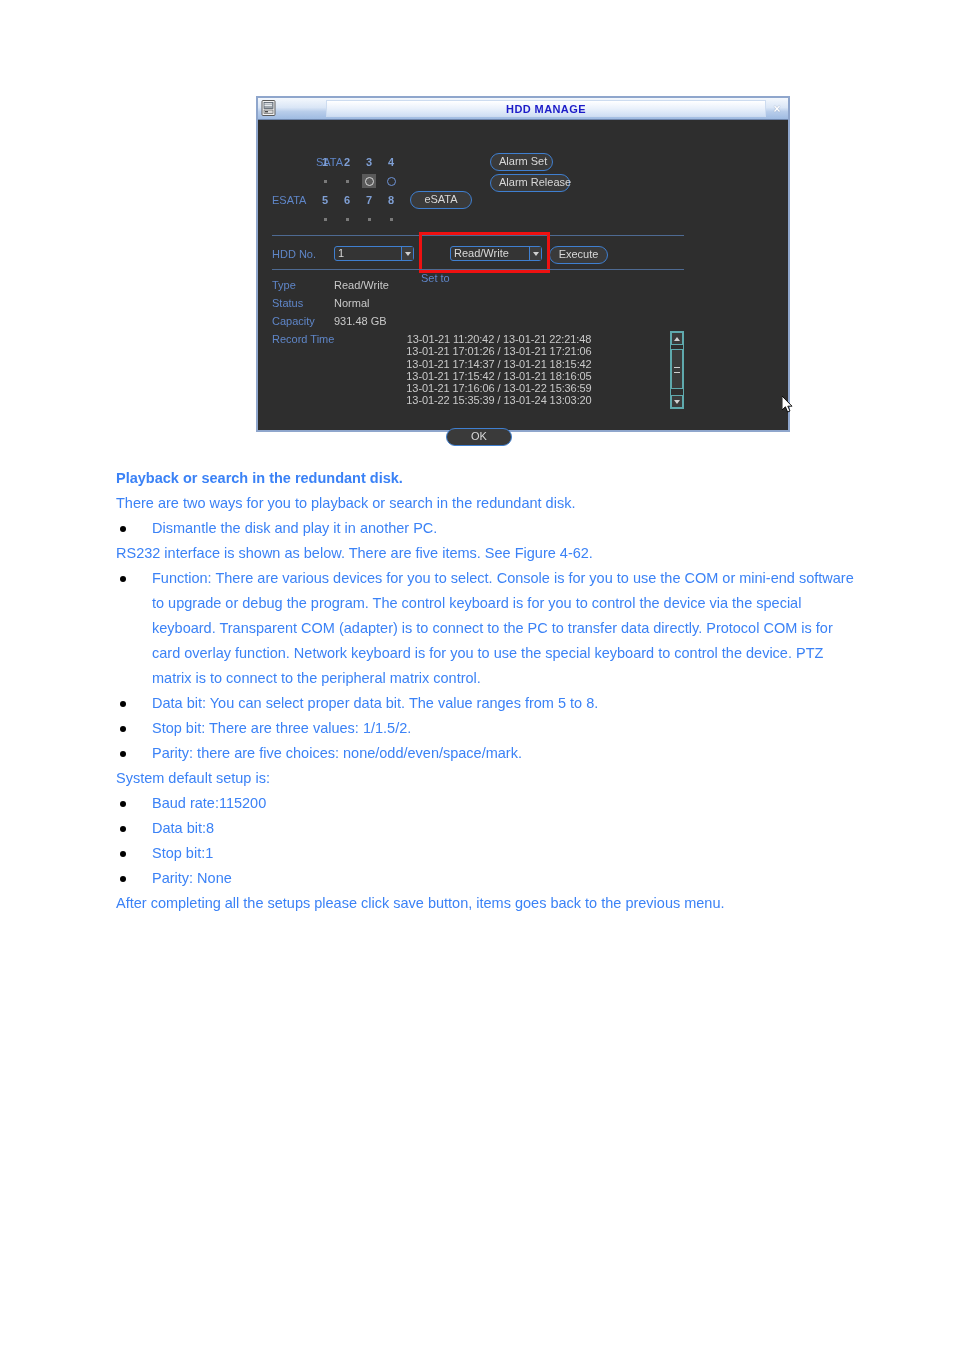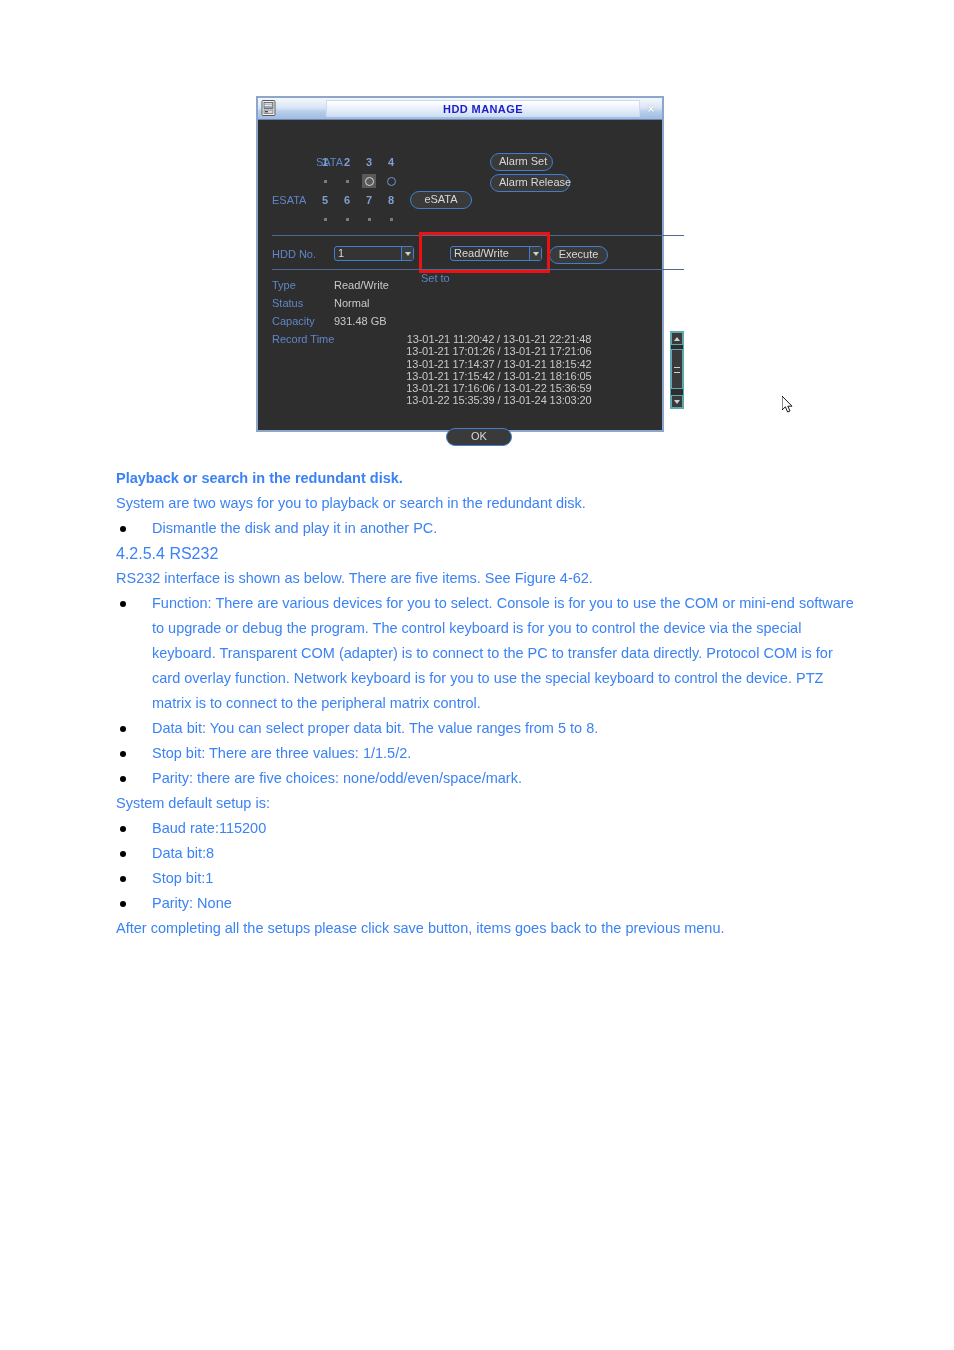--- a/index.html
+++ b/index.html
@@ -14,21 +14,21 @@
     color: #000000;
     position: relative;
     overflow: hidden;
   }
 
   
   #dvr-dialog {
     position: absolute;
     left: 256px;
     top: 96px;
-    width: 408px;
+    width: 534px;
     height: 336px;
     box-sizing: border-box;
     background: #2e2e2e;
     border: 2px solid #8fa6cc;
     font-family: "Liberation Sans", sans-serif;
   }
   .titlebar {
     position: relative;
     height: 21px;
     background: linear-gradient(to bottom, #f4f8fd 0%, #dae6f6 45%, #b8cdea 65%, #9fbbe2 100%);
@@ -468,24 +468,23 @@
         <polygon points="0,0 0,14 3.4,10.8 5.6,16 8,15 5.8,10.2 10,10.2" fill="#ffffff" stroke="#000000" stroke-width="0.9"></polygon>
       </svg>
     </div>
 
   </div>
 </div>
 
 <div id="doc">
 
   <p class="plain bold">Playback or search in the redundant disk.</p>
-  <p class="plain">System are two ways for you to playback or search in the redundant disk.</p>
+  <p class="plain">There are two ways for you to playback or search in the redundant disk.</p>
   <p class="bullet">Dismantle the disk and play it in another PC.</p>
 
-  <p class="plain h3">4.2.5.4  RS232</p>
   <p class="plain">RS232 interface is shown as below. There are five items. See Figure 4-62.</p>
   <p class="bullet">Function: There are various devices for you to select. Console is for you to use the COM or mini-end software to upgrade or debug the program. The control keyboard is for you to control the device via the special keyboard. Transparent COM (adapter) is to connect to the PC to transfer data directly. Protocol COM is for card overlay function. Network keyboard is for you to use the special keyboard to control the device. PTZ matrix is to connect to the peripheral matrix control.</p>
   <p class="bullet">Data bit: You can select proper data bit. The value ranges from 5 to 8.</p>
   <p class="bullet">Stop bit: There are three values: 1/1.5/2.</p>
   <p class="bullet">Parity: there are five choices: none/odd/even/space/mark.</p>
 
   <p class="plain">System default setup is:</p>
   <p class="bullet">Baud rate:115200</p>
   <p class="bullet">Data bit:8</p>
   <p class="bullet">Stop bit:1</p>

